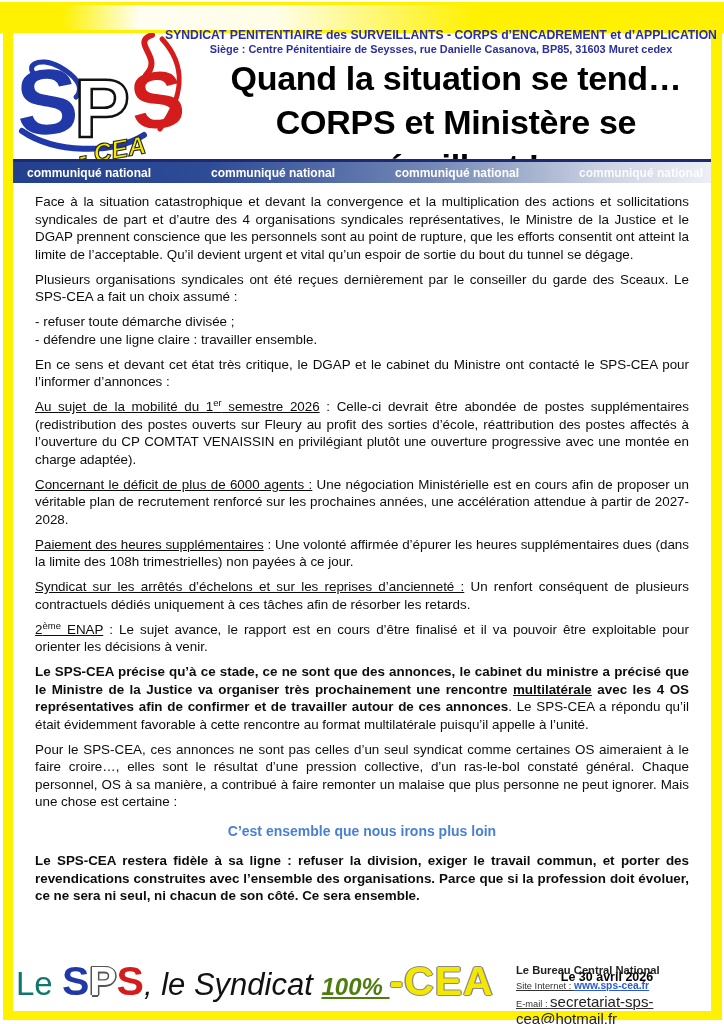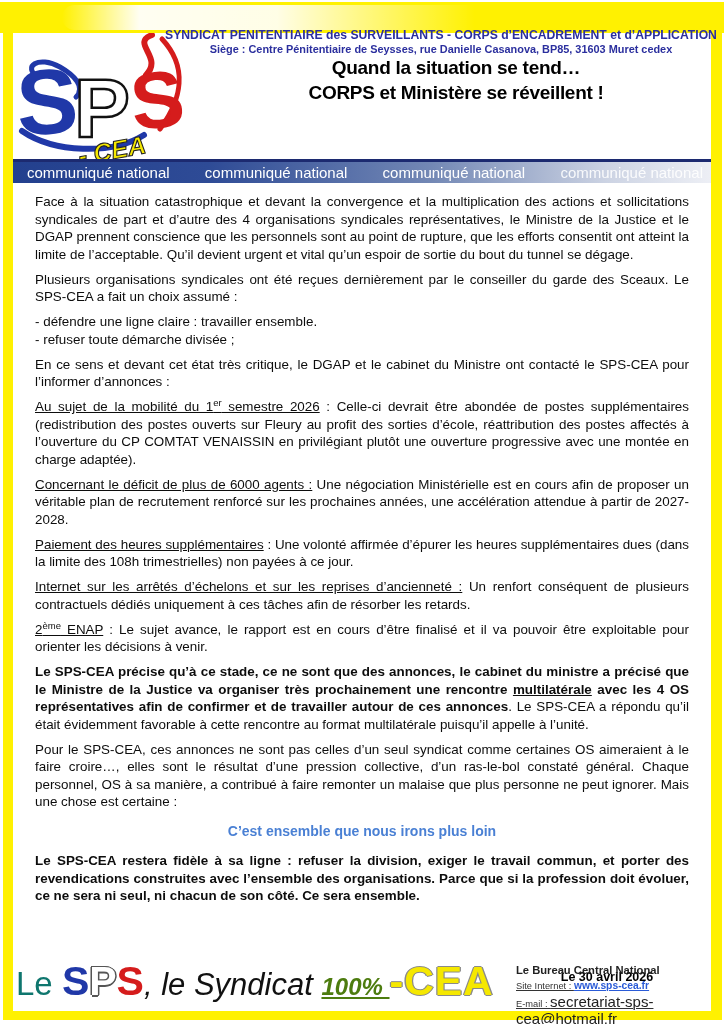--- a/index.html
+++ b/index.html
@@ -16,27 +16,27 @@
   .header-wash { position:absolute; left:62px; top:5px; width:430px; height:25px; border-radius:13px;
     background:linear-gradient(90deg, rgba(255,255,255,0) 0%, rgba(255,255,255,.95) 18%, rgba(255,255,255,.9) 50%, rgba(255,255,255,0) 96%); }
   .header-text { position:absolute; left:165px; top:0; width:552px; text-align:center;
     color:var(--header_blue,#2B2F9E); font-weight:bold; line-height:1.2;margin-top:28px; }
   .header-line1 { font-size:12.2px; }
   .header-line2 { font-size:10.9px; }
 
   .logo { position:absolute; left:12px; top:33px; width:198px; height:131px; }
 
   .title { position:absolute; left:200px; top:56px; width:512px; text-align:center;
-    font-size:19px; font-weight:bold; color:#000; line-height:1.3; letter-spacing:-0.3px; }
+    font-size:34px; font-weight:bold; color:#000; line-height:1.3; letter-spacing:-0.3px; }
 
   .banner { position:absolute; left:13px; top:159px; width:698px; height:24px; box-sizing:border-box;
     border-top:3px solid #1C2A70;
     background:linear-gradient(90deg,#23408E 0%,#2E4B96 28%,#7388B5 60%,#CCD3E3 85%,#EDEFF5 100%);
     display:flex; align-items:center; justify-content:space-between; padding:0 8px 0 14px; }
-  .banner span { color:#fff; font-weight:normal; font-size:15px; white-space:nowrap; }
+  .banner span { color:#fff; font-weight:bold; font-size:12px; white-space:nowrap; }
   .banner span:last-child { opacity:.9; }
 
   .content { position:absolute; left:35px; top:193px; width:654px; font-size:13.4px;
     line-height:17.5px; color:#0D0D0D; text-align:justify; }
   .content p { margin:0 0 7.5px 0; }
   .u { text-decoration:underline; }
   .b { font-weight:bold; }
   sup.s { font-size:9.5px; line-height:0; }
   .list-line { display:block; }
   .slogan { text-align:center; color:var(--slogan_blue,#4A80D4); font-weight:bold; font-size:14px;
@@ -98,35 +98,35 @@
     <span>communiqué national</span>
     <span>communiqué national</span>
     <span>communiqué national</span>
     <span>communiqué national</span>
   </div>
 
   <div class="content">
     <p>Face à la situation catastrophique et devant la convergence et la multiplication des actions et sollicitations syndicales de part et d’autre des 4 organisations syndicales représentatives, le Ministre de la Justice et le DGAP prennent conscience que les personnels sont au point de rupture, que les efforts consentit ont atteint la limite de l’acceptable. Qu’il devient urgent et vital qu’un espoir de sortie du bout du tunnel se dégage.</p>
     <p>Plusieurs organisations syndicales ont été reçues dernièrement par le conseiller du garde des Sceaux. Le SPS-CEA a fait un choix assumé :</p>
     <p>
+      <span class="list-line">- refuser toute démarche divisée ;</span>
       <span class="list-line">- défendre une ligne claire : travailler ensemble.</span>
-      <span class="list-line">- refuser toute démarche divisée ;</span>
     </p>
     <p>En ce sens et devant cet état très critique, le DGAP et le cabinet du Ministre ont contacté le SPS-CEA pour l’informer d’annonces :</p>
     <p>
       <span class="u"><span>Au sujet de la mobilité du 1</span><sup class="s">er</sup><span> semestre 2026</span></span><span> : </span><span>Celle-ci devrait être abondée de postes supplémentaires (redistribution des postes ouverts sur Fleury au profit des sorties d’école, réattribution des postes affectés à l’ouverture du CP COMTAT VENAISSIN en privilégiant plutôt une ouverture progressive avec une montée en charge adaptée).</span>
     </p>
     <p>
       <span class="u">Concernant le déficit de plus de 6000 agents :</span><span> </span><span>Une négociation Ministérielle est en cours afin de proposer un véritable plan de recrutement renforcé sur les prochaines années, une accélération attendue à partir de 2027-2028.</span>
     </p>
     <p>
       <span class="u">Paiement des heures supplémentaires</span><span> : </span><span>Une volonté affirmée d’épurer les heures supplémentaires dues (dans la limite des 108h trimestrielles) non payées à ce jour.</span>
     </p>
     <p>
-      <span class="u">Internet sur les arrêtés d’échelons et sur les reprises d’ancienneté :</span><span> </span><span>Un renfort conséquent de plusieurs contractuels dédiés uniquement à ces tâches afin de résorber les retards.</span>
+      <span class="u">Syndicat sur les arrêtés d’échelons et sur les reprises d’ancienneté :</span><span> </span><span>Un renfort conséquent de plusieurs contractuels dédiés uniquement à ces tâches afin de résorber les retards.</span>
     </p>
     <p>
       <span class="u"><span>2</span><sup class="s">ème</sup><span> ENAP</span></span><span> : </span><span>Le sujet avance, le rapport est en cours d’être finalisé et il va pouvoir être exploitable pour orienter les décisions à venir.</span>
     </p>
     <p>
       <span class="b">Le SPS-CEA précise qu’à ce stade, ce ne sont que des annonces, le cabinet du ministre a précisé que le Ministre de la Justice va organiser très prochainement une rencontre </span><span class="b u">multilatérale</span><span class="b"> avec les 4 OS représentatives afin de confirmer et de travailler autour de ces annonces</span><span>. Le SPS-CEA a répondu qu’il était évidemment favorable à cette rencontre au format multilatérale puisqu’il appelle à l’unité.</span>
     </p>
     <p>Pour le SPS-CEA, ces annonces ne sont pas celles d’un seul syndicat comme certaines OS aimeraient à le faire croire…, elles sont le résultat d’une pression collective, d’un ras-le-bol constaté général. Chaque personnel, OS à sa manière, a contribué à faire remonter un malaise que plus personne ne peut ignorer. Mais une chose est certaine :</p>
     <p class="slogan">C’est ensemble que nous irons plus loin</p>
     <p class="b">Le SPS-CEA restera fidèle à sa ligne : refuser la division, exiger le travail commun, et porter des revendications construites avec l’ensemble des organisations. Parce que si la profession doit évoluer, ce ne sera ni seul, ni chacun de son côté. Ce sera ensemble.</p>

